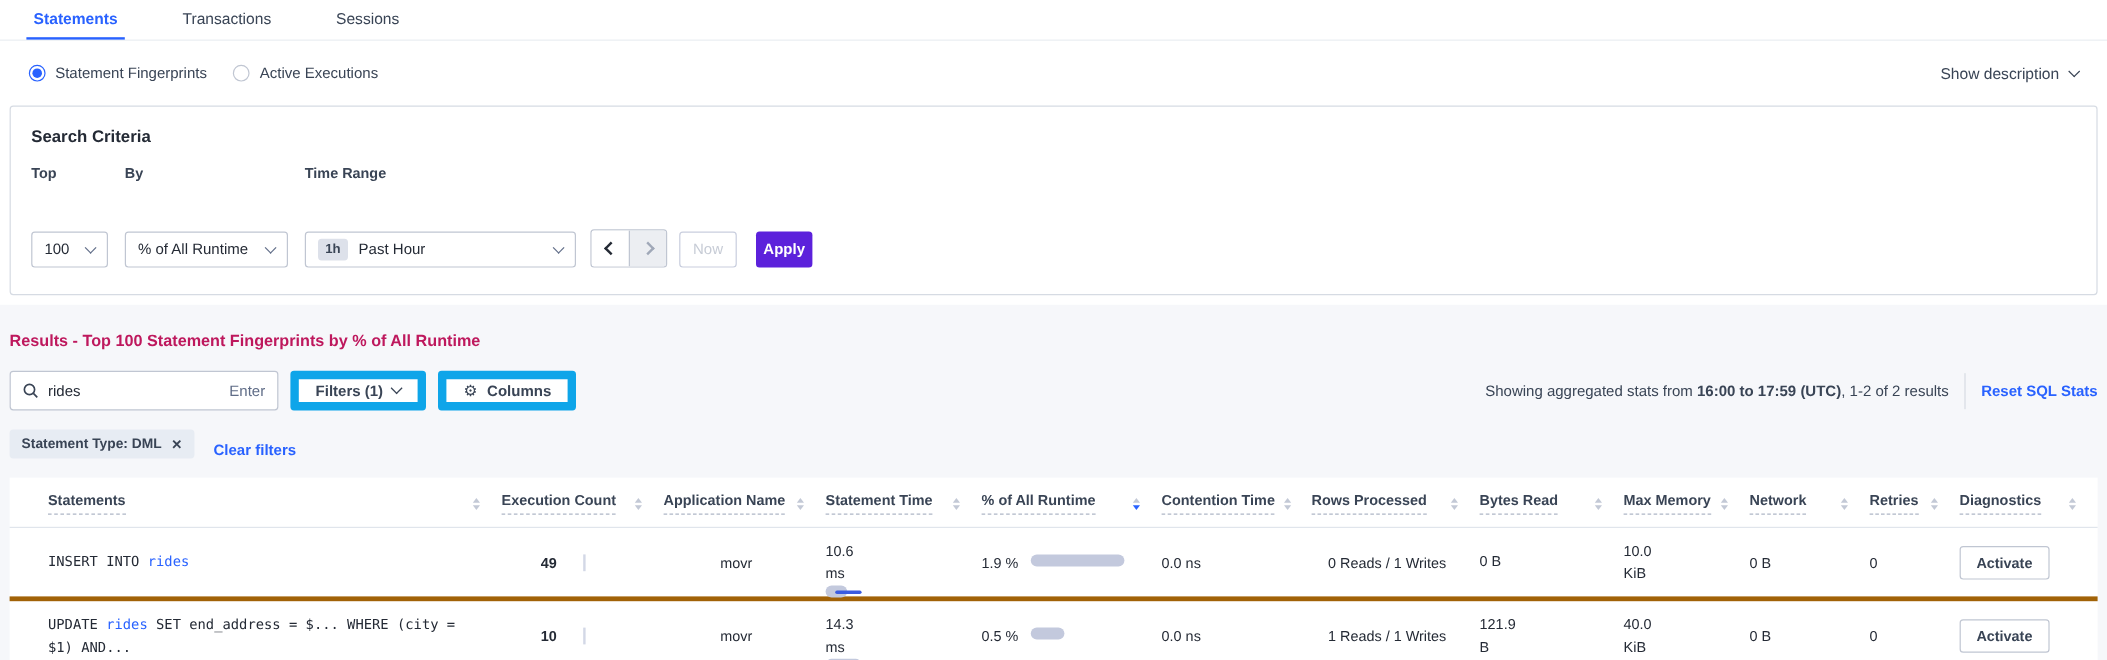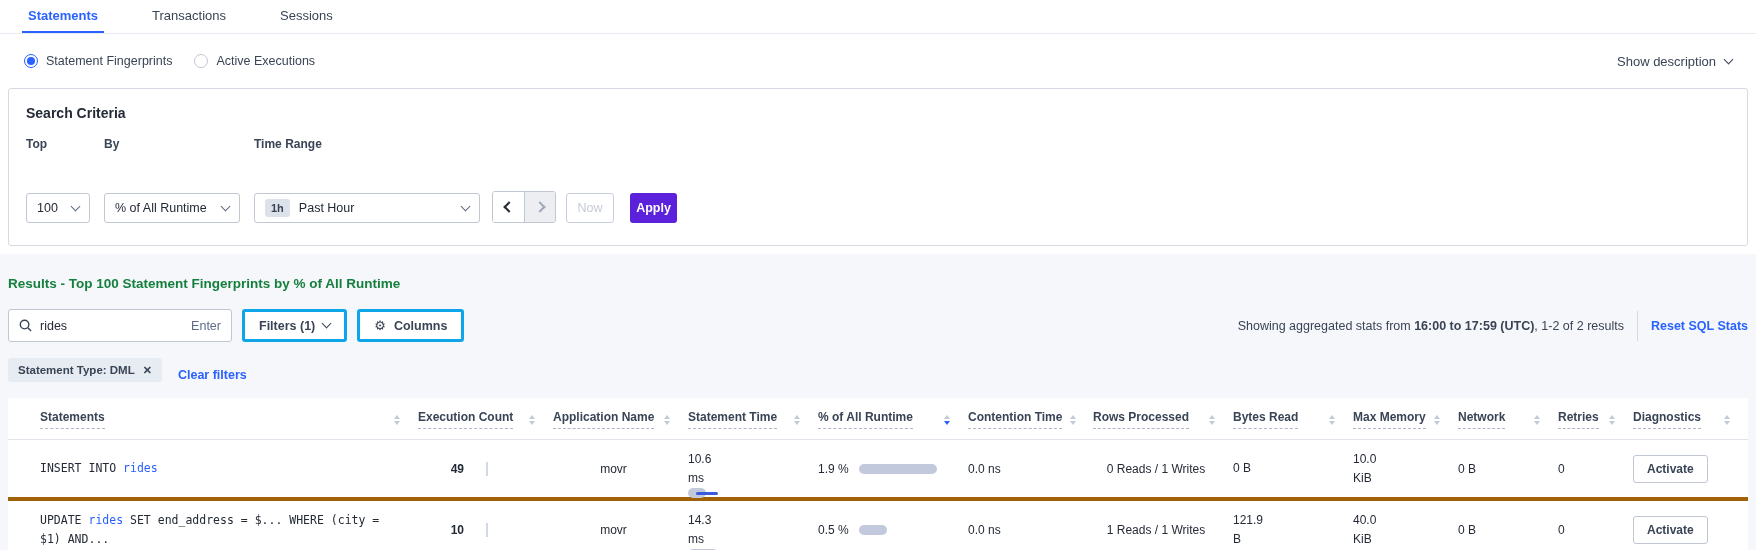--- a/index.html
+++ b/index.html
@@ -38,26 +38,26 @@
   .arrow-btn{ width:31px; height:30px; display:flex; align-items:center; justify-content:center; background:#fff; cursor:pointer; }
   .arrow-btn + .arrow-btn{ border-left:1px solid #c0c6d2; }
   .arrow-btn.disabled{ background:#eceef2; cursor:default; }
   .chev-left{ width:8px; height:8px; border-left:2px solid #242a35; border-bottom:2px solid #242a35; transform:rotate(45deg); }
   .chev-right{ width:8px; height:8px; border-top:2px solid #a0a8b8; border-right:2px solid #a0a8b8; transform:rotate(45deg); }
   .btn-now{ width:48px; height:30px; margin-left:10px; border:1px solid #c9cede; border-radius:3px; background:#fff; font-size:12.5px; color:#c7ccd6; display:flex; align-items:center; justify-content:center; cursor:default; }
   .btn-apply{ width:47px; height:30px; margin-left:16px; border:none; border-radius:3px; background:#5c21db; color:#fff; font-size:12.5px; font-weight:bold; display:flex; align-items:center; justify-content:center; cursor:pointer; }
 
   
   .results{ background:#f6f7fa; padding:0 8px 20px 8px; margin-top:8px; min-height:320px; }
-  .results-heading{ font-size:13.5px; font-weight:bold; color:#15803d; padding:22px 0 18px 0; }
+  .results-heading{ font-size:13.5px; font-weight:bold; color:#be185d; padding:22px 0 18px 0; }
   .toolbar{ display:flex; align-items:center; }
   .searchbox{ width:224px; height:33px; background:#fff; border:1px solid #c0c6d2; border-radius:3px; display:flex; align-items:center; padding:0 10px; }
   .searchbox input{ border:none; outline:none; font-size:12.5px; color:#242a35; width:120px; margin-left:8px; font-family:"Liberation Sans",sans-serif; background:transparent; }
   .enter-hint{ margin-left:auto; font-size:12.5px; color:#5f6c87; }
-  .tbtn{ height:33px; background:#fff; border:3px solid #0ea5e9; border-radius:3px; display:flex; align-items:center; justify-content:center; gap:8px; font-size:12.5px; font-weight:bold; color:#394455; cursor:pointer; padding:0 14px; margin-left:10px; }
+  .tbtn{ height:33px; background:#fff; border:7px solid #0ea5e9; border-radius:3px; display:flex; align-items:center; justify-content:center; gap:8px; font-size:12.5px; font-weight:bold; color:#394455; cursor:pointer; padding:0 14px; margin-left:10px; }
   .gear{ font-size:13px; font-weight:normal; }
   .stats{ margin-left:auto; font-size:12.5px; color:#394455; }
   .stats b{ font-weight:bold; }
   .vdivider{ width:1px; height:30px; background:#d6dbe3; margin:0 13px; }
   .link{ color:#2962ff; font-size:12.5px; font-weight:bold; cursor:pointer; white-space:nowrap; }
 
   .chip-row{ display:flex; align-items:flex-end; margin-top:16px; gap:16px; }
   .chip{ background:#e7ecf3; border-radius:3px; height:24px; display:flex; align-items:center; gap:8px; padding:0 10px; font-size:11.5px; font-weight:bold; color:#394455; }
   .chip-x{ font-size:11px; font-weight:bold; color:#394455; cursor:pointer; }
 
@@ -77,21 +77,21 @@
   .sql{ font-family:"DejaVu Sans Mono",monospace; font-size:11.5px; color:#242a35; line-height:1.6; cursor:pointer; }
   .sql .tbl{ color:#2962ff; }
   .count-cell{ display:flex; align-items:center; }
   .count-num{ width:46px; text-align:right;font-weight:bold; }
   .count-bar{ width:2px; height:14px; background:#d3d8e6; margin-left:22px; }
   .stacked .val{ display:block; line-height:1.55; }
   .hbar{ height:10px; border-radius:5px; background:#c3c9dd; }
   .stchart{ position:relative; height:12px; margin-top:4px; width:70px; }
   .stchart .hbar{ position:absolute; left:0; top:1px; }
   .stchart .blueline{ position:absolute; top:5px; height:3px; background:#3a5be0; border-radius:2px; }
-  .pct-cell{ display:flex; align-items:center; gap:10px; }
+  .pct-cell{ display:flex; align-items:flex-start; gap:10px; }
   .btn-activate{ height:28px; padding:0 13px; background:#fff; border:1px solid #c0c6d2; border-radius:3px; font-size:12px; font-weight:bold; color:#394455; cursor:pointer; }
   .mini-bar-wrap{ margin-top:3px; }
 </style>
 </head>
 <body>
 
 <div class="page">
 
   <div class="tabbar">
     <div class="tab active">Statements</div>

